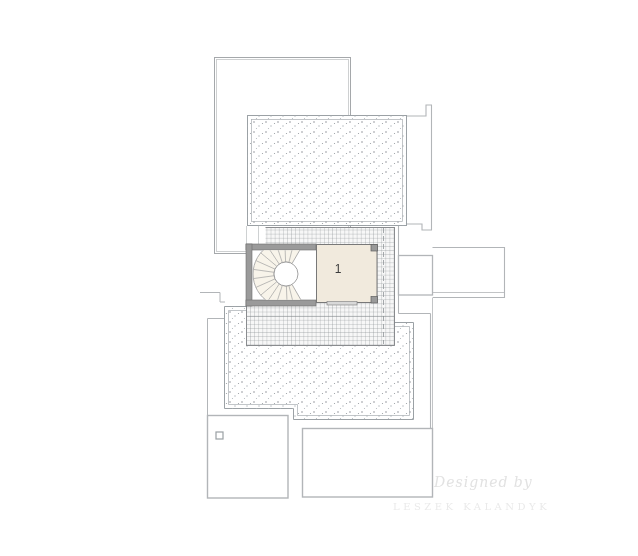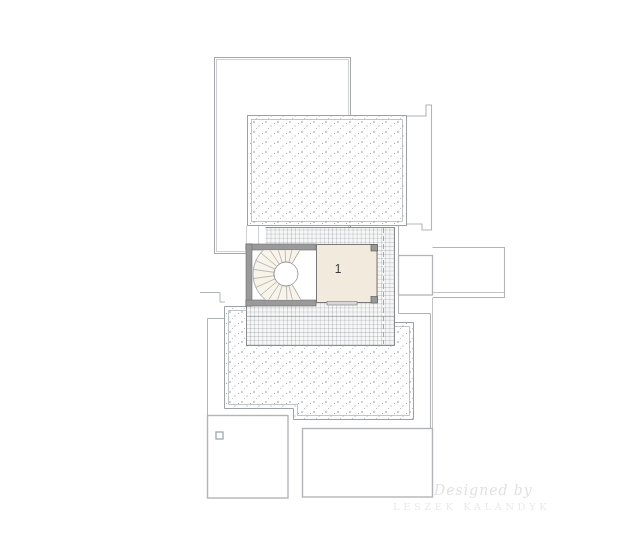--- a/index.html
+++ b/index.html
@@ -3,21 +3,21 @@
 <meta charset="utf-8">
 <style>
   html,body{margin:0;padding:0;background:#ffffff;}
   .canvas{position:relative;width:638px;height:556px;background:#ffffff;overflow:hidden;
           font-family:"Liberation Sans",sans-serif;}
   .canvas svg{position:absolute;left:0;top:0;}
   .room-label{position:absolute;left:330px;top:262px;width:16px;text-align:center;
               font-size:12px;color:#3c3c3c;font-family:"Liberation Sans",sans-serif;}
   .wm-script{position:absolute;left:434px;top:474px;width:110px;
              font-family:"DejaVu Serif",serif;font-style:italic;font-size:14px;
-             color:#e2e2e2;letter-spacing:1px;margin-top:8px;}
+             color:#e2e2e2;letter-spacing:1px;}
   .wm-caps{position:absolute;left:393px;top:501px;width:170px;
            font-family:"DejaVu Serif",serif;font-size:10px;letter-spacing:3.5px;
            color:#eaeaea;}
 </style>
 </head>
 <body>
 
 <div class="canvas">
 
 <svg width="638" height="556" viewBox="0 0 638 556">

